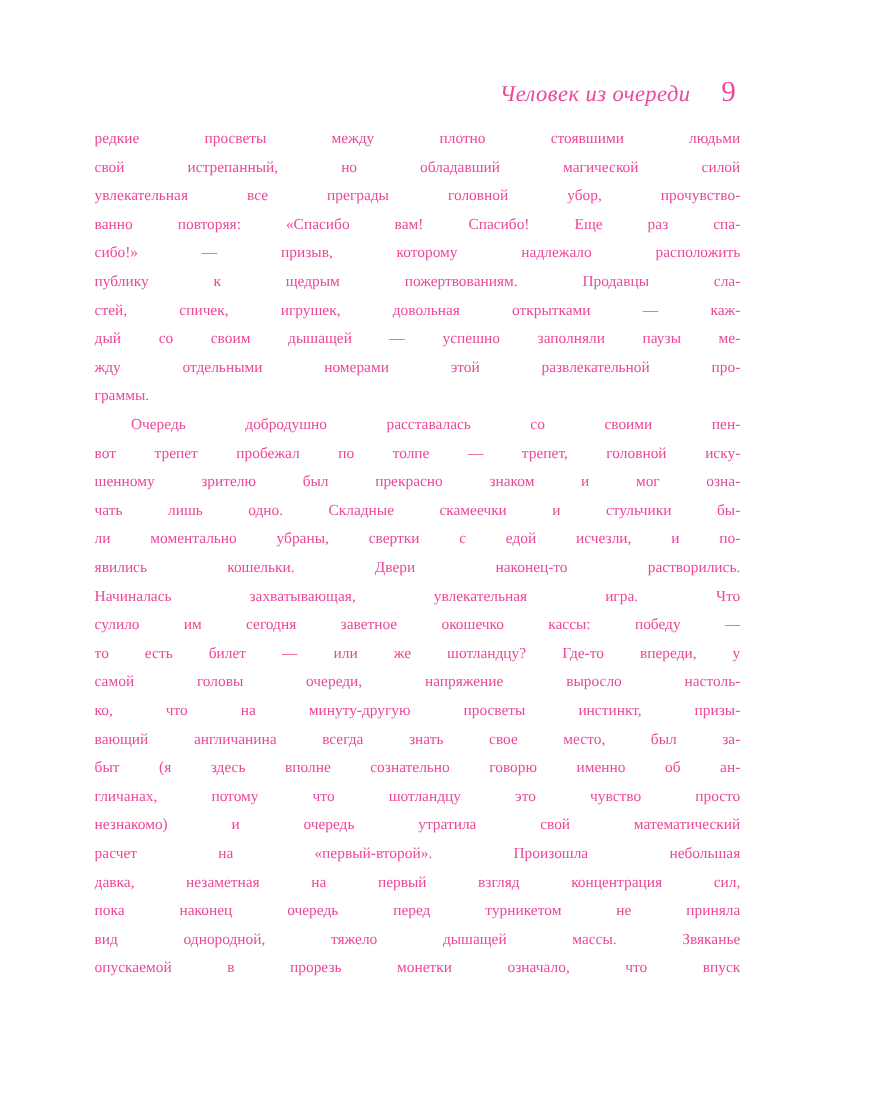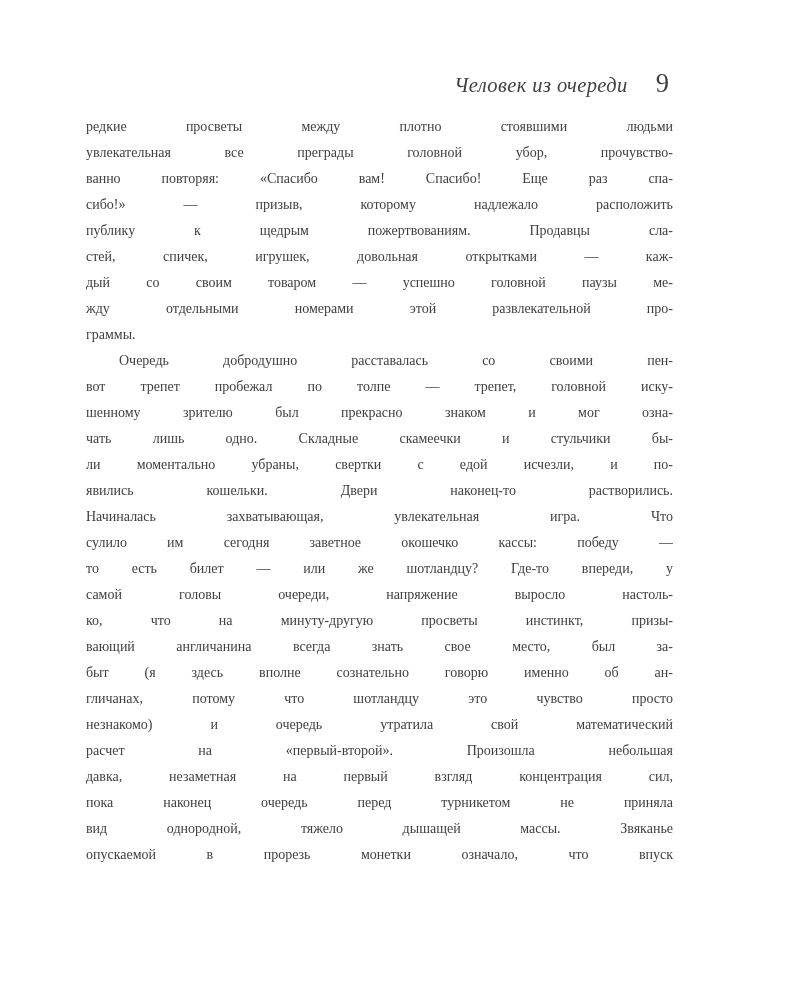--- a/index.html
+++ b/index.html
@@ -6,21 +6,21 @@
     margin: 0;
     padding: 0;
     background: #ffffff;
   }
   .page {
     position: relative;
     width: 740px;
     height: 1000px;
     background: #ffffff;
     font-family: "Liberation Serif", "DejaVu Serif", serif;
-    color: #404040;
+    color: #ec4899;
     overflow: hidden;
   }
   .running-header {
     position: absolute;
     left: 86px;
     top: 68px;
     width: 587px;
     text-align: right;
     white-space: nowrap;
     height: 30px;
@@ -63,26 +63,27 @@
 </style>
 </head>
 <body>
 
 <div class="page">
   <div class="running-header">
     <span class="running-title">Человек из очереди</span><span class="page-number">9</span>
   </div>
   <div class="text-block" id="text-block">
       <div class="line">редкие просветы между плотно стоявшими людьми</div>
+      <div class="line">свой истрепанный, но обладавший магической силой</div>
       <div class="line">увлекательная все преграды головной убор, прочувство-</div>
       <div class="line">ванно повторяя: «Спасибо вам! Спасибо! Еще раз спа-</div>
       <div class="line">сибо!» — призыв, которому надлежало расположить</div>
       <div class="line">публику к щедрым пожертвованиям. Продавцы сла-</div>
       <div class="line">стей, спичек, игрушек, довольная открытками — каж-</div>
-      <div class="line">дый со своим товаром — успешно головной паузы ме-</div>
+      <div class="line">дый со своим дышащей — успешно заполняли паузы ме-</div>
       <div class="line">жду отдельными номерами этой развлекательной про-</div>
       <div class="line para-end">граммы.</div>
       <div class="line indent">Очередь добродушно расставалась со своими пен-</div>
       <div class="line">вот трепет пробежал по толпе — трепет, головной иску-</div>
       <div class="line">шенному зрителю был прекрасно знаком и мог озна-</div>
       <div class="line">чать лишь одно. Складные скамеечки и стульчики бы-</div>
       <div class="line">ли моментально убраны, свертки с едой исчезли, и по-</div>
       <div class="line">явились кошельки. Двери наконец-то растворились.</div>
       <div class="line">Начиналась захватывающая, увлекательная игра. Что</div>
       <div class="line">сулило им сегодня заветное окошечко кассы: победу —</div>

